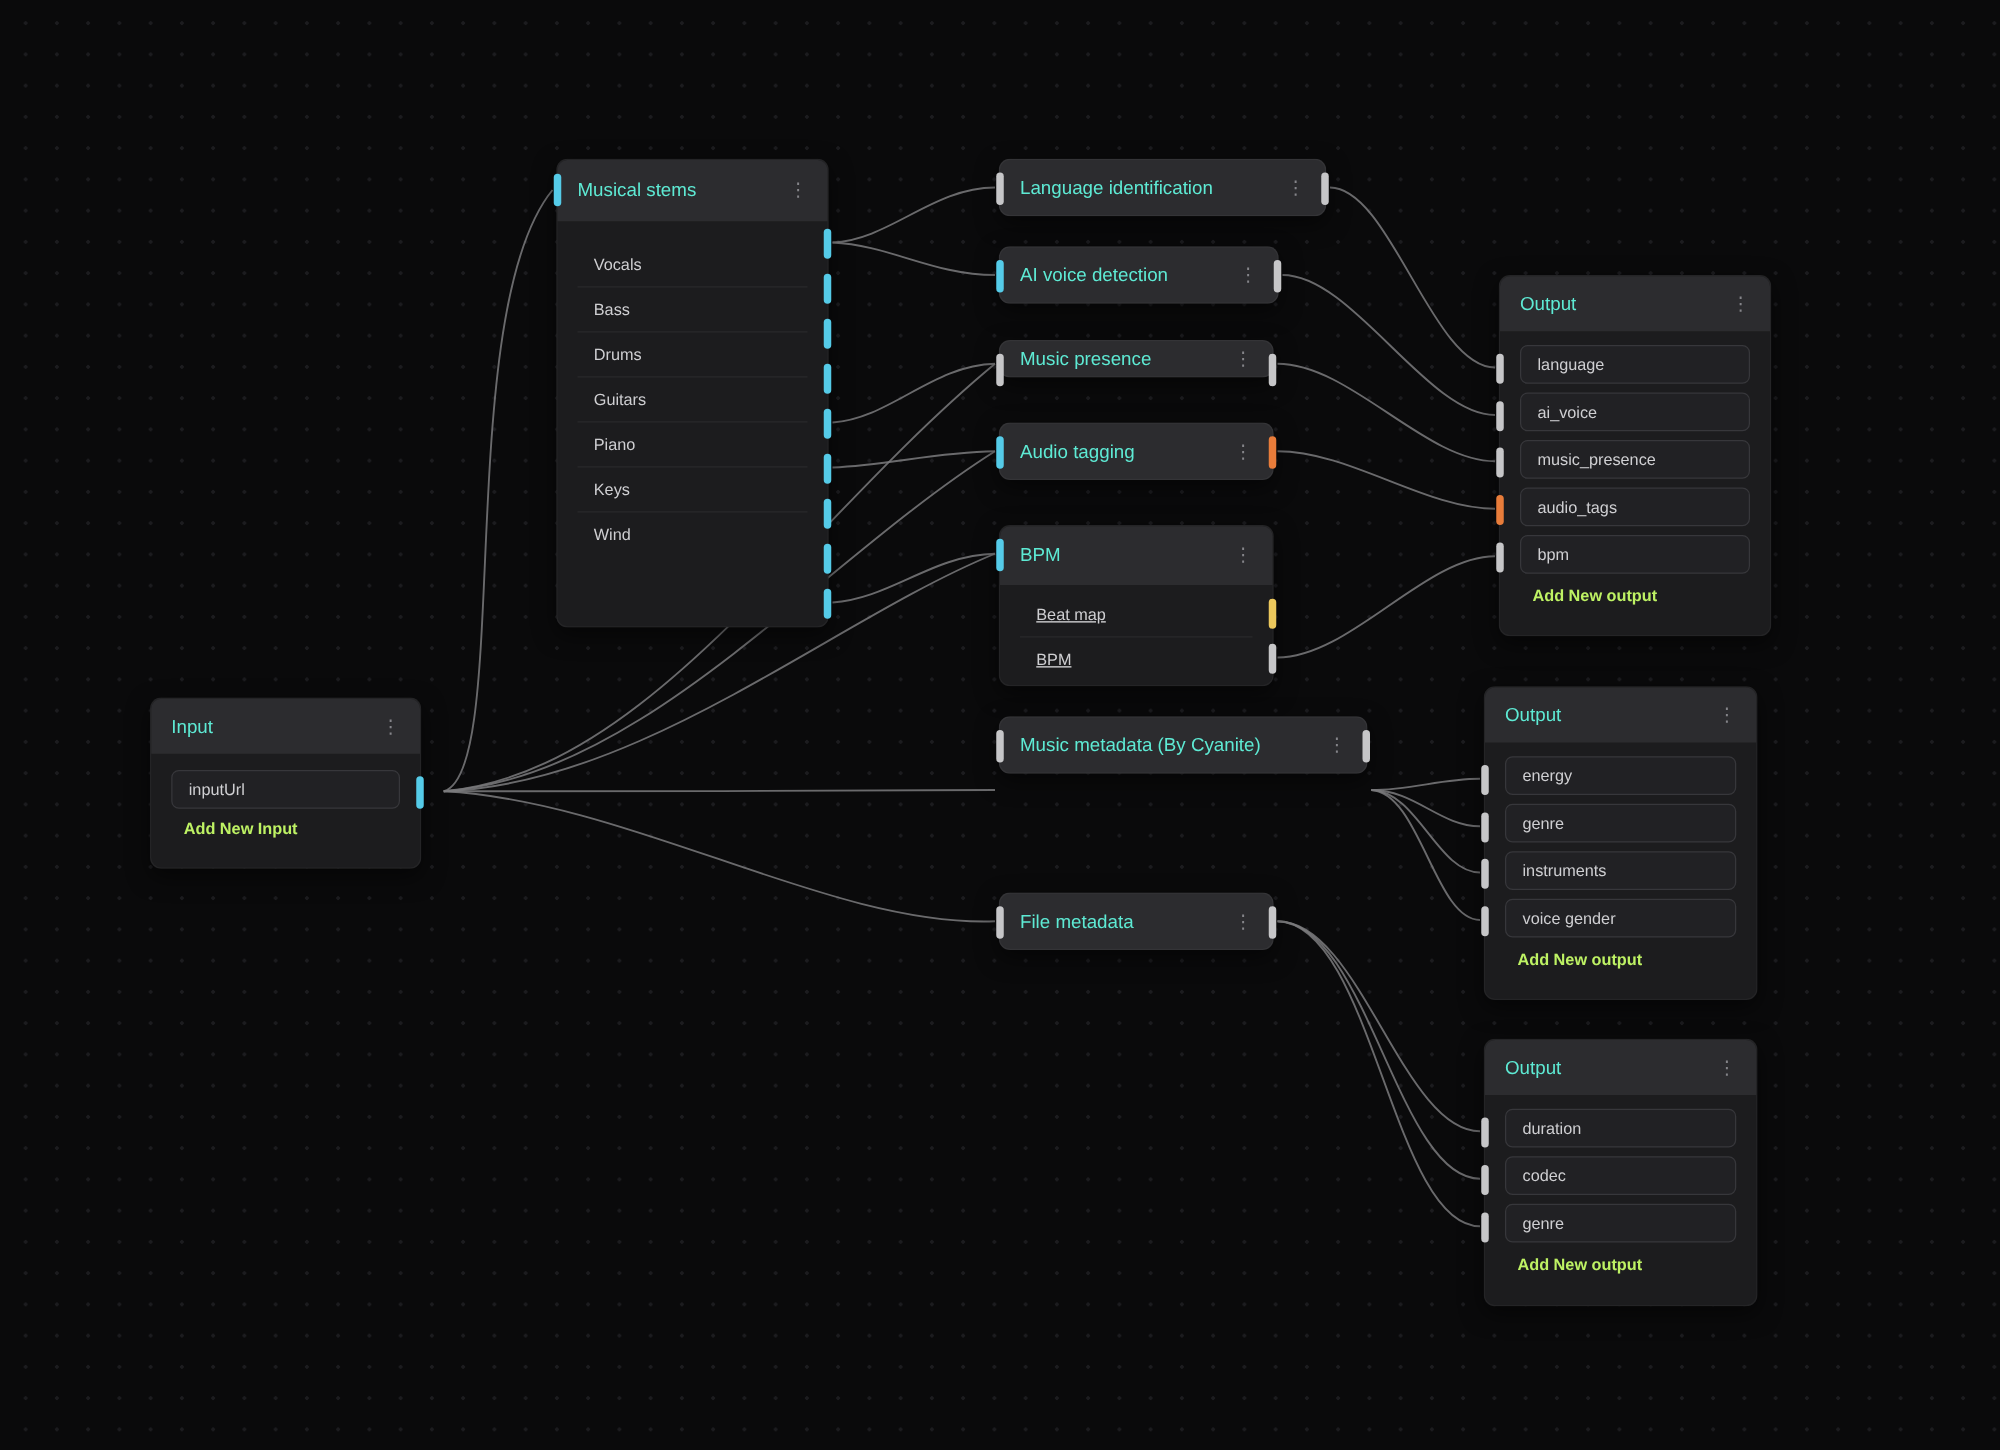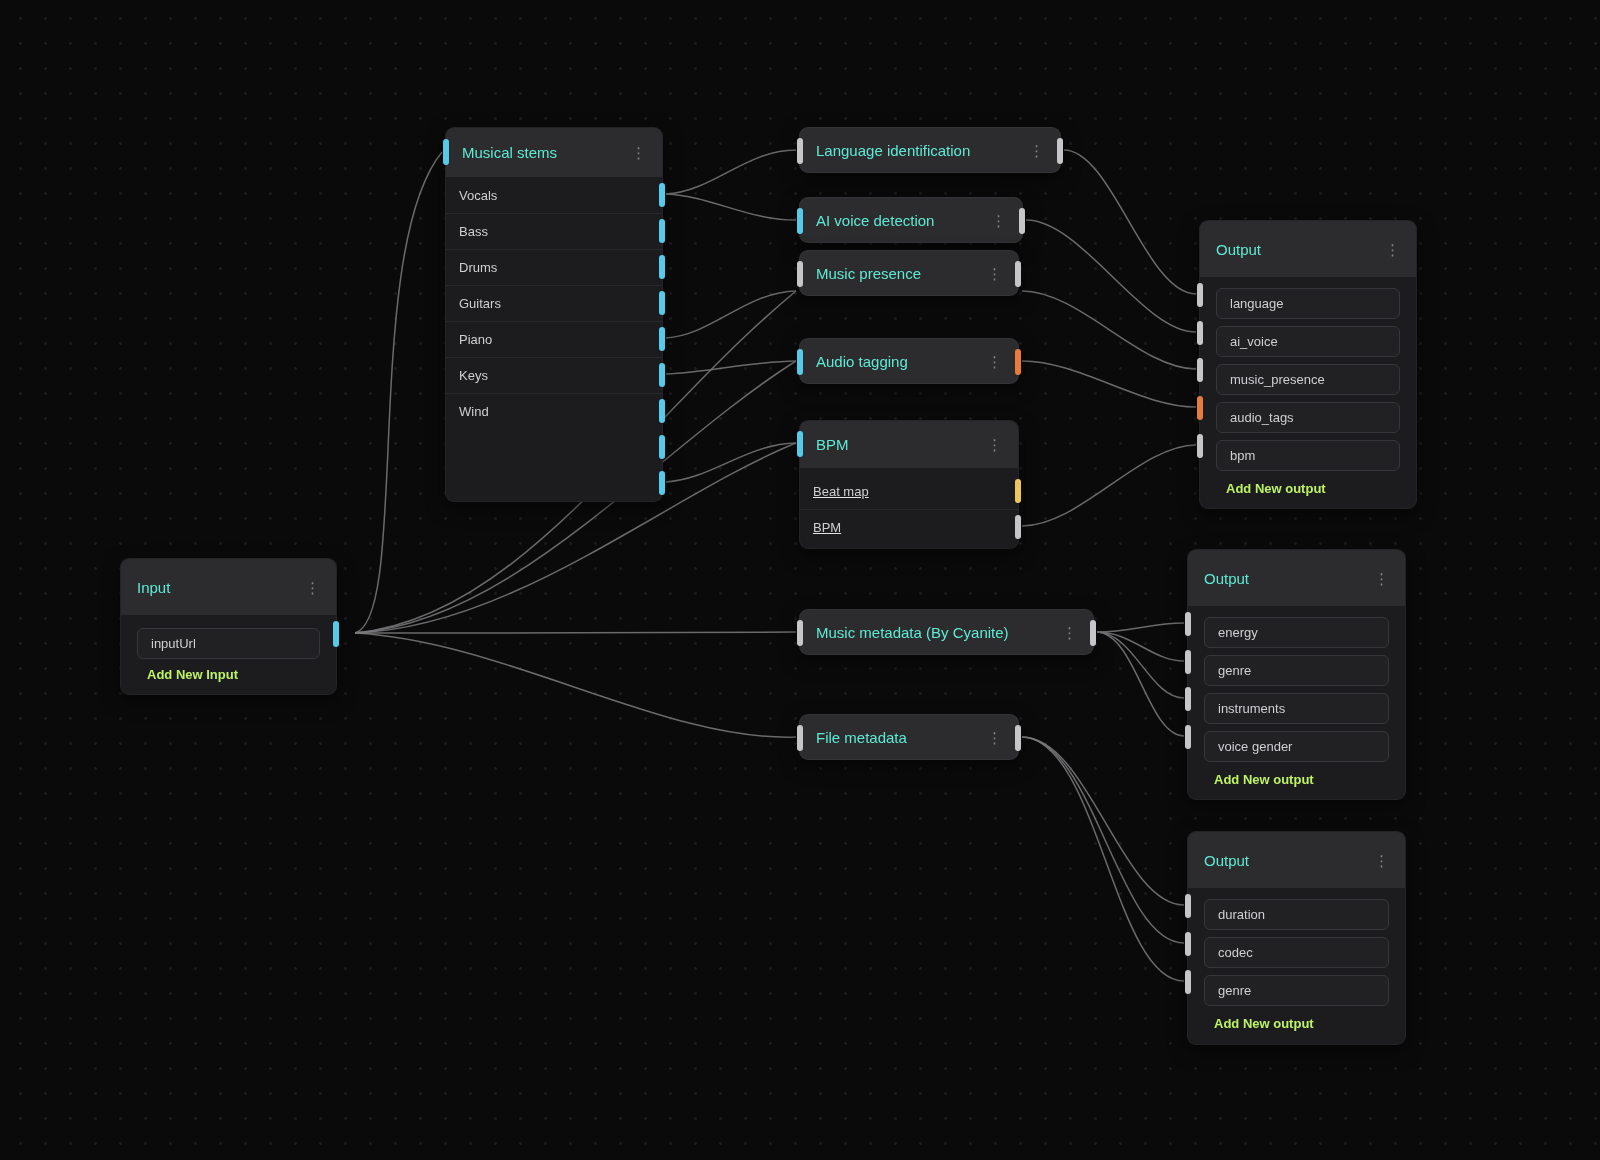--- a/index.html
+++ b/index.html
@@ -12,28 +12,28 @@
   }
   svg.wires{position:absolute;left:0;top:0;z-index:1;}
   svg.wires path{fill:none;stroke:#7b7b7e;stroke-width:1.5;opacity:.85;}
   .node{
     position:absolute;z-index:2;border-radius:9px;background:#1c1c1e;
     border:1px solid rgba(255,255,255,.04);
     box-shadow:0 6px 18px rgba(0,0,0,.5);
     box-sizing:border-box;color:#e4e4e6;
   }
   .hd{
-    height:56px;background:#2c2c2f;border-radius:8px 8px 0 0;
+    height:44px;background:#2c2c2f;border-radius:8px 8px 0 0;
     display:flex;align-items:center;justify-content:space-between;
     padding:0 13px 0 16px;box-sizing:border-box;
   }
   .node.solo{background:#2c2c2f;display:flex;align-items:center;justify-content:space-between;padding:0 13px 0 16px;}
   .title{font-size:15px;color:#5eead4;}
   .kebab{color:#85858a;font-size:15px;line-height:1;cursor:pointer;padding:2px 3px;user-select:none;}
-  .rows{padding:0;}
+  .rows{padding:16px;}
   .row{
     height:36px;display:flex;align-items:center;padding-left:13px;
     font-size:13px;color:#cfcfd2;box-sizing:border-box;
   }
   .row + .row{border-top:1px solid #28282b;}
   .bpm-body{padding-top:5px;text-decoration:underline;}
   .obody{padding:11px 16px 0 16px;}
   .fieldbox{
     height:31px;border:1px solid #37373b;border-radius:6px;background:#212124;
     display:flex;align-items:center;padding-left:13px;font-size:13px;color:#cfcfd2;
@@ -141,21 +141,21 @@
     <span class="port out gray h26" style="top:10px"></span>
   </div>
 
   <div class="node solo" style="left:799px;top:197px;width:224px;height:46px">
     <span class="title">AI voice detection</span>
     <span class="kebab">⋮</span>
     <span class="port in cyan h26" style="top:10px"></span>
     <span class="port out gray h26" style="top:10px"></span>
   </div>
 
-  <div class="node solo" style="left:799px;top:250px;width:220px;height:46px">
+  <div class="node solo" style="left:799px;top:272px;width:220px;height:30px">
     <span class="title">Music presence</span>
     <span class="kebab">⋮</span>
     <span class="port in gray h26" style="top:10px"></span>
     <span class="port out gray h26" style="top:10px"></span>
   </div>
 
   <div class="node solo" style="left:799px;top:338px;width:220px;height:46px">
     <span class="title">Audio tagging</span>
     <span class="kebab">⋮</span>
     <span class="port in cyan h26" style="top:10px"></span>
@@ -173,21 +173,21 @@
         </div>
       <div class="row">
           <span>BPM</span>
         </div>
     </div>
     <span class="port in cyan h26" style="top:10px"></span>
     <span class="port out yellow h24" style="top:58px"></span>
     <span class="port out gray h24" style="top:94px"></span>
   </div>
 
-  <div class="node solo" style="left:799px;top:609px;width:295px;height:46px">
+  <div class="node solo" style="left:799px;top:573px;width:295px;height:46px">
     <span class="title">Music metadata (By Cyanite)</span>
     <span class="kebab">⋮</span>
     <span class="port in gray h26" style="top:10px"></span>
     <span class="port out gray h26" style="top:10px"></span>
   </div>
 
   <div class="node solo" style="left:799px;top:714px;width:220px;height:46px">
     <span class="title">File metadata</span>
     <span class="kebab">⋮</span>
     <span class="port in gray h26" style="top:10px"></span>

